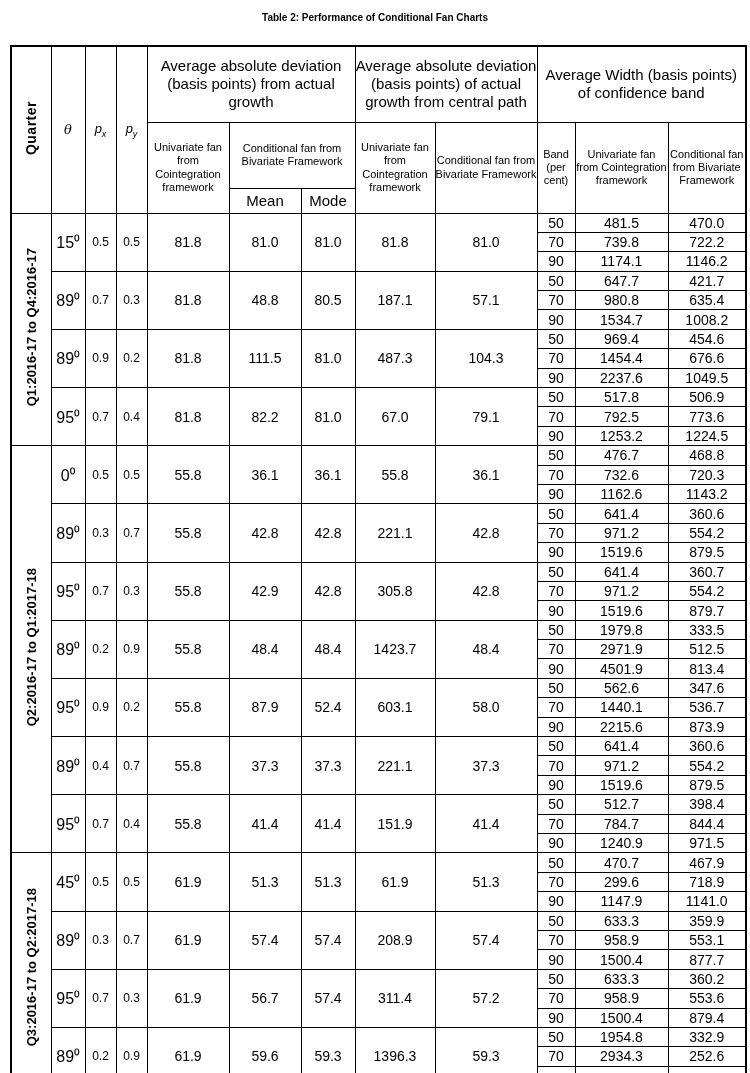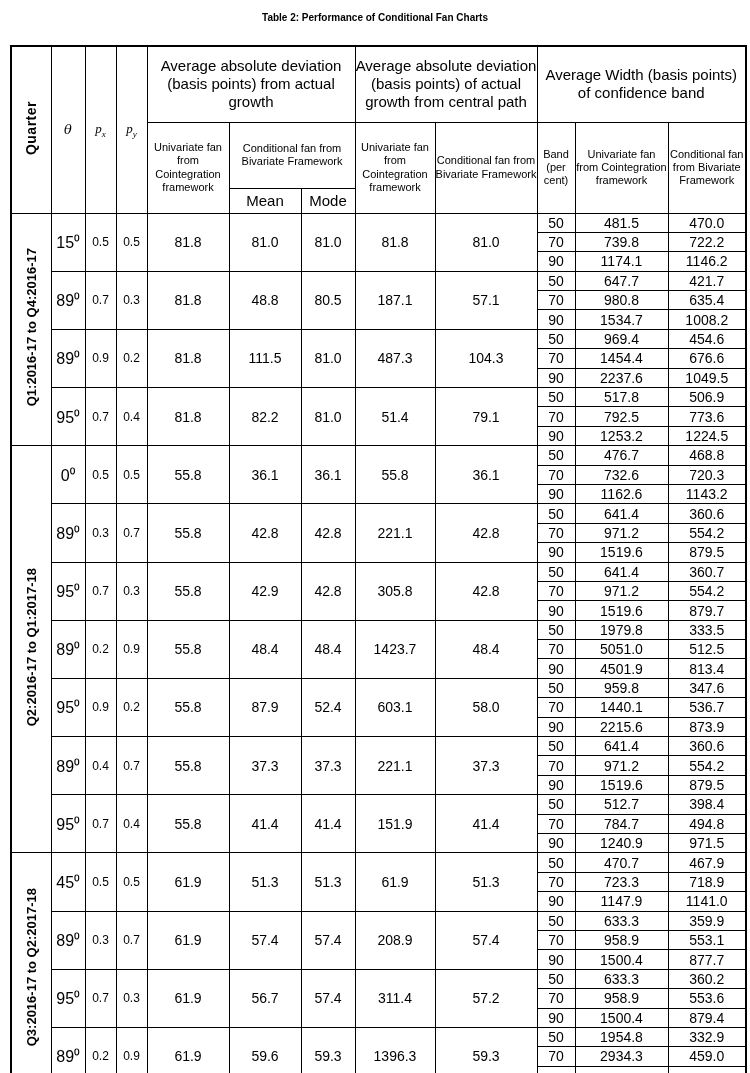--- a/index.html
+++ b/index.html
@@ -39,21 +39,21 @@
   }
   tr.hr1 { height: 76px; }
   tr.hr2 { height: 66px; }
   tr.hr3 { height: 25px; }
   tbody tr { height: 19.4px; }
 
   .grp { font-size: 15px; line-height: 1.22; padding: 0 3px; }
   .sub { font-size: 11px; line-height: 1.2; padding: 0 2px; overflow-wrap: break-word; }
   .meanmode { font-size: 15px; }
   .theta-h { font-family: "DejaVu Serif", serif; font-style: italic; font-weight: bold; font-size: 13px; }
-  .p-h { font-family: Liberation Serif, serif; font-style: italic; font-weight: bold; font-size: 13px; }
+  .p-h { font-family: Liberation Sans, sans-serif; font-style: italic; font-weight: bold; font-size: 13px; }
   .p-h sub { font-size: 9px; font-style: italic; }
 
   .vtext {
     writing-mode: vertical-rl;
     transform: rotate(180deg);
     white-space: nowrap;
     display: inline-block;
   }
   .qhead { font-weight: bold; font-size: 14px; letter-spacing: 0.5px; }
   .qlabel { font-weight: bold; font-size: 13px; }
@@ -177,21 +177,21 @@
         <td class="num">2237.6</td>
         <td class="num">1049.5</td>
       </tr>
       <tr>
         <td class="theta-cell" rowspan="3">95⁰</td>
         <td class="p-cell" rowspan="3">0.7</td>
         <td class="p-cell" rowspan="3">0.4</td>
         <td class="num" rowspan="3">81.8</td>
         <td class="num" rowspan="3">82.2</td>
         <td class="num" rowspan="3">81.0</td>
-        <td class="num" rowspan="3">51.4</td>
+        <td class="num" rowspan="3">67.0</td>
         <td class="num" rowspan="3">79.1</td>
         <td class="num">50</td>
         <td class="num">517.8</td>
         <td class="num">506.9</td>
       </tr>
       <tr>
         <td class="num">70</td>
         <td class="num">792.5</td>
         <td class="num">773.6</td>
       </tr>
@@ -278,39 +278,39 @@
         <td class="num" rowspan="3">48.4</td>
         <td class="num" rowspan="3">48.4</td>
         <td class="num" rowspan="3">1423.7</td>
         <td class="num" rowspan="3">48.4</td>
         <td class="num">50</td>
         <td class="num">1979.8</td>
         <td class="num">333.5</td>
       </tr>
       <tr>
         <td class="num">70</td>
-        <td class="num">5051.0</td>
+        <td class="num">2971.9</td>
         <td class="num">512.5</td>
       </tr>
       <tr>
         <td class="num">90</td>
         <td class="num">4501.9</td>
         <td class="num">813.4</td>
       </tr>
       <tr>
         <td class="theta-cell" rowspan="3">95⁰</td>
         <td class="p-cell" rowspan="3">0.9</td>
         <td class="p-cell" rowspan="3">0.2</td>
         <td class="num" rowspan="3">55.8</td>
         <td class="num" rowspan="3">87.9</td>
         <td class="num" rowspan="3">52.4</td>
         <td class="num" rowspan="3">603.1</td>
         <td class="num" rowspan="3">58.0</td>
         <td class="num">50</td>
-        <td class="num">959.8</td>
+        <td class="num">562.6</td>
         <td class="num">347.6</td>
       </tr>
       <tr>
         <td class="num">70</td>
         <td class="num">1440.1</td>
         <td class="num">536.7</td>
       </tr>
       <tr>
         <td class="num">90</td>
         <td class="num">2215.6</td>
@@ -348,21 +348,21 @@
         <td class="num" rowspan="3">41.4</td>
         <td class="num" rowspan="3">151.9</td>
         <td class="num" rowspan="3">41.4</td>
         <td class="num">50</td>
         <td class="num">512.7</td>
         <td class="num">398.4</td>
       </tr>
       <tr>
         <td class="num">70</td>
         <td class="num">784.7</td>
-        <td class="num">494.8</td>
+        <td class="num">844.4</td>
       </tr>
       <tr>
         <td class="num">90</td>
         <td class="num">1240.9</td>
         <td class="num">971.5</td>
       </tr>
       <tr>
         <td rowspan="12"><span class="vtext qlabel">Q3:2016-17 to Q2:2017-18</span></td>
         <td class="theta-cell" rowspan="3">45⁰</td>
         <td class="p-cell" rowspan="3">0.5</td>
@@ -371,21 +371,21 @@
         <td class="num" rowspan="3">51.3</td>
         <td class="num" rowspan="3">51.3</td>
         <td class="num" rowspan="3">61.9</td>
         <td class="num" rowspan="3">51.3</td>
         <td class="num">50</td>
         <td class="num">470.7</td>
         <td class="num">467.9</td>
       </tr>
       <tr>
         <td class="num">70</td>
-        <td class="num">723.3</td>
+        <td class="num">299.6</td>
         <td class="num">718.9</td>
       </tr>
       <tr>
         <td class="num">90</td>
         <td class="num">1147.9</td>
         <td class="num">1141.0</td>
       </tr>
       <tr>
         <td class="theta-cell" rowspan="3">89⁰</td>
         <td class="p-cell" rowspan="3">0.3</td>
@@ -441,21 +441,21 @@
         <td class="num" rowspan="3">59.3</td>
         <td class="num" rowspan="3">1396.3</td>
         <td class="num" rowspan="3">59.3</td>
         <td class="num">50</td>
         <td class="num">1954.8</td>
         <td class="num">332.9</td>
       </tr>
       <tr>
         <td class="num">70</td>
         <td class="num">2934.3</td>
-        <td class="num">459.0</td>
+        <td class="num">252.6</td>
       </tr>
       <tr>
         <td class="num"></td>
         <td class="num"></td>
         <td class="num"></td>
       </tr>
     </tbody>
 </table>
 
 </body></html>

